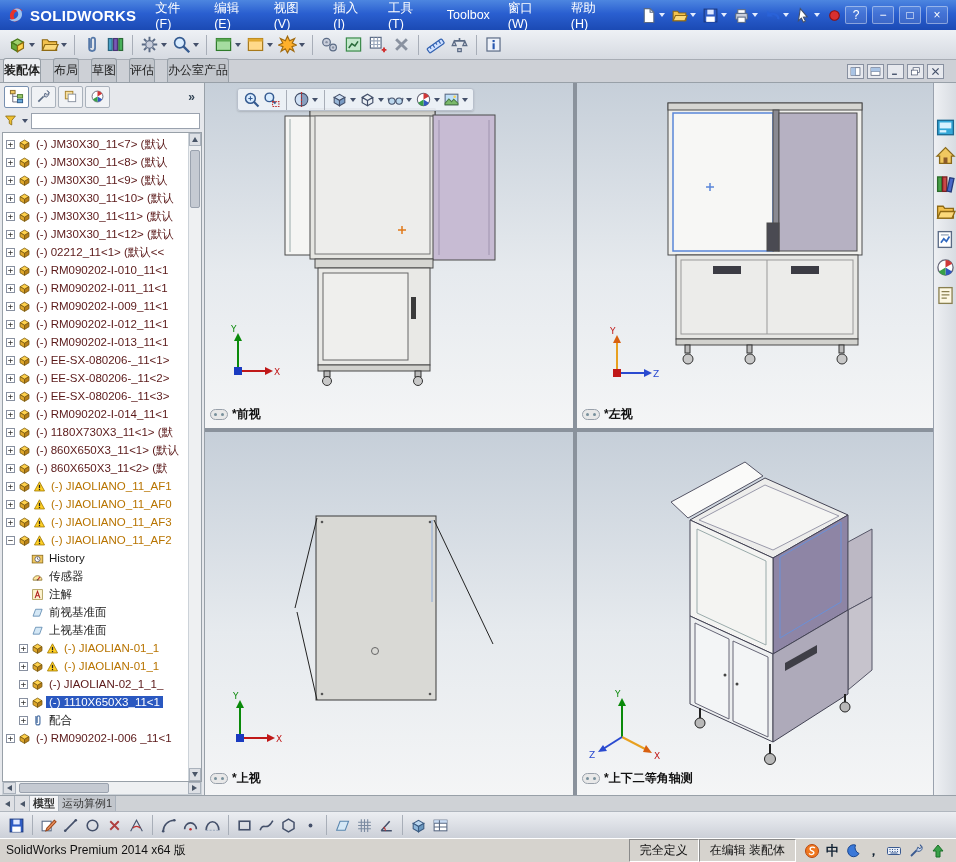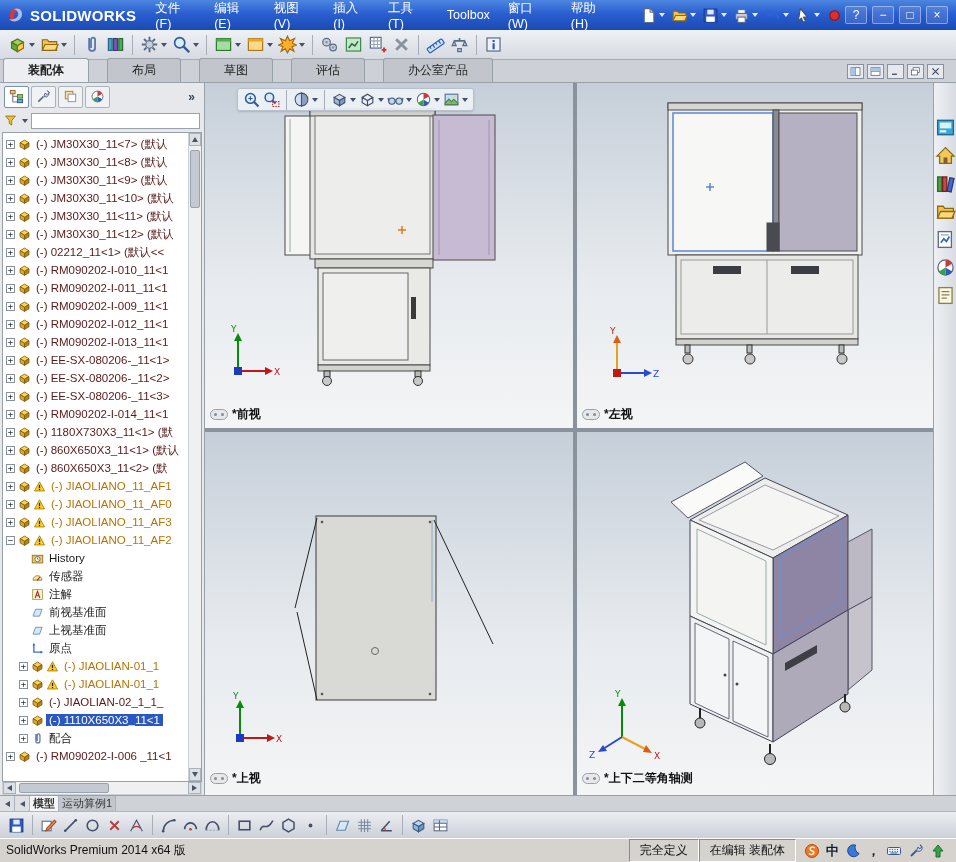--- a/index.html
+++ b/index.html
@@ -22,21 +22,21 @@
 .tb-tools .tool{padding:2px;border-radius:2px;display:inline-flex;align-items:center}
 .win-btns{margin-left:auto;display:flex;align-items:center;gap:5px;padding-right:8px}
 .win-btn{width:22px;height:18px;display:flex;align-items:center;justify-content:center;border:1px solid rgba(255,255,255,.4);border-radius:2px;background:rgba(255,255,255,.12);font-size:12px;color:#fff}
 
 .toolbar2{position:absolute;left:0;top:30px;width:956px;height:30px;background:linear-gradient(#eef1f5,#d6dae1);border-bottom:1px solid #a8adb5;display:flex;align-items:center;padding:0 6px;gap:1px}
 .toolbar2 .icn svg{width:19px;height:19px}
 .toolbar2 .tool{padding:2px;display:inline-flex;align-items:center;border-radius:2px}
 
 .tabrow{position:absolute;left:0;top:60px;width:956px;height:23px;background:#cdd0d6;border-bottom:1px solid #98a0a8;display:flex;align-items:flex-end}
 .ctabs{display:flex;align-items:flex-end;height:100%;padding-left:3px}
-.ctab{padding:3px 24px 3px;font-size:12px;color:#222;border:1px solid #98a0a8;border-bottom:none;background:#c2c6cc;margin-right:18px;border-radius:3px 3px 0 0;white-space:nowrap}
+.ctab{padding:3px 0 3px;font-size:12px;color:#222;border:1px solid #98a0a8;border-bottom:none;background:#c2c6cc;margin-right:12px;border-radius:3px 3px 0 0;white-space:nowrap}
 .ctab.active{background:#eceef2;font-weight:bold}
 .docbtns{margin-left:auto;display:flex;gap:3px;padding:0 12px 3px}
 .docbtn{width:17px;height:15px;border:1px solid #8890a0;background:#e7e9ee;display:flex;align-items:center;justify-content:center}
 .docbtn svg{width:11px;height:11px}
 
 .leftpanel{position:absolute;left:0;top:83px;width:205px;height:712px;background:#e6e8ec;border-right:1px solid #98a0a8;display:flex;flex-direction:column}
 .fm-tabs{height:27px;display:flex;align-items:center;padding:2px 4px;gap:2px}
 .fm-tab{width:25px;height:22px;border:1px solid #aab2bc;background:#f0f2f5;display:flex;align-items:center;justify-content:center;border-radius:2px}
 .fm-tab.active{background:#fff;border-color:#7890b0}
 .fm-tab svg{width:15px;height:15px}
@@ -748,30 +748,20 @@
             <span class="tlabel tone-sub">前视基准面</span>
           </div>
           <div class="trow" style="padding-left: 16px;">
             <span class="exp none">+</span>
             <span class="ticon">
               <svg viewBox="0 0 16 16">
                 <path d="M2.5 12.5l3.2-8.5h8l-3.2 8.5z" fill="#d5e8f6" stroke="#5a86ae"></path>
               </svg>
             </span>
             <span class="tlabel tone-sub">上视基准面</span>
-          </div>
-          <div class="trow" style="padding-left: 16px;">
-            <span class="exp none">+</span>
-            <span class="ticon">
-              <svg viewBox="0 0 16 16">
-                <path d="M3.5 2.5v10h10" fill="none" stroke="#3a6ad8" stroke-width="1.6"></path>
-                <path d="M3.5 1l-1.6 3.4h3.2zM15 12.5l-3.4-1.6v3.2z" fill="#3a6ad8"></path>
-              </svg>
-            </span>
-            <span class="tlabel tone-sub">原点</span>
           </div>
           <div class="trow" style="padding-left: 16px;">
             <span class="exp">+</span>
             <span class="ticon">
               <svg viewBox="0 0 16 16">
                 <path d="M2.5 5.8L8 2.6l5.5 3.2L8 9z" fill="#ffd24d" stroke="#7a5a10"></path>
                 <path d="M2.5 5.8v5L8 14V9z" fill="#e0a82a" stroke="#7a5a10"></path>
                 <path d="M13.5 5.8v5L8 14V9z" fill="#b88018" stroke="#7a5a10"></path>
               </svg>
             </span>

